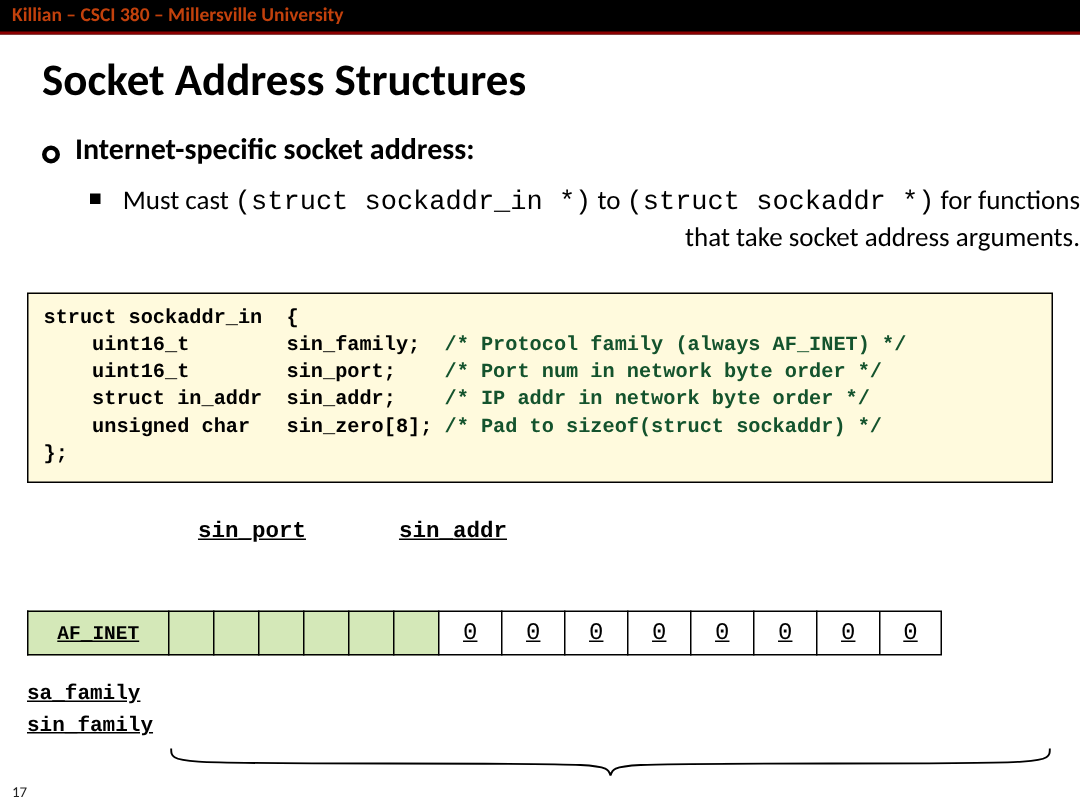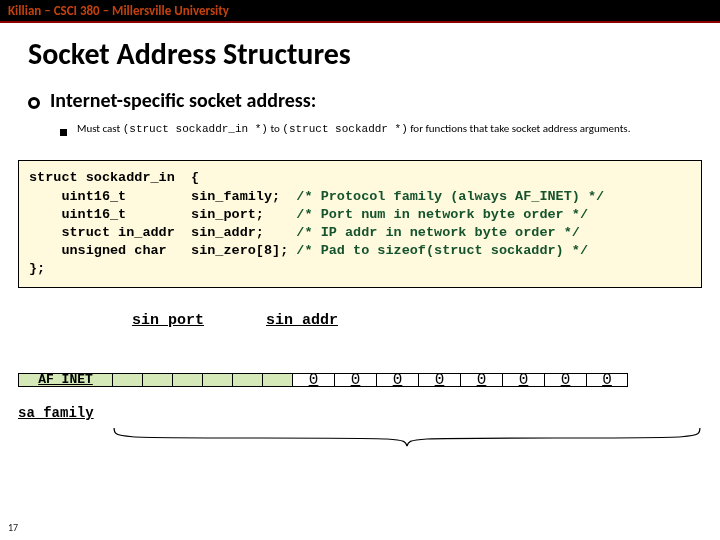--- a/index.html
+++ b/index.html
@@ -4,30 +4,30 @@
 <style>
   * { box-sizing: border-box; margin: 0; padding: 0; }
   html, body { width: 720px; height: 540px; font-family: Calibri, Arial, sans-serif; background: #fff; color: #000; }
   .header-bar { background: #000; color: #c2410c; text-align: left; font-weight: bold; font-size: 13px; padding: 3px 8px; border-bottom: 2px solid #8b0000; }
   .title { font-size: 30px; font-weight: bold; margin: 12px 0 16px 28px; }
   .lvl1 { margin-left: 28px; display: flex; align-items: center; margin-bottom: 10px; }
   .lvl1 .bullet { width: 12px; height: 12px; border: 3px solid #000; border-radius: 50%; margin-top: 5px; margin-right: 10px; flex-shrink: 0; }
   .lvl1 .text { font-size: 20px; font-weight: bold; }
   .lvl2 { margin-left: 60px; display: flex; align-items: flex-start; }
   .lvl2 .sq { width: 7px; height: 7px; background: #000; margin-top: 7px; margin-right: 10px; flex-shrink: 0; }
-  .lvl2 .text { font-size: 11px; line-height: 1.3; text-align: right; }
+  .lvl2 .text { font-size: 18px; line-height: 1.3; text-align: right; }
   code, .mono { font-family: "Courier New", monospace; }
   .codebox { margin: 24px 18px 24px 18px; border: 1px solid #000; background: #fffadd; padding: 8px 10px; font-family: "Courier New", monospace; font-size: 13.5px; font-weight: bold; line-height: 1.35; white-space: pre; overflow: hidden; }
   .codebox .blue { color: #14532d; }
   .struct-area { margin: 0 18px; position: relative; text-decoration: underline; }
   .labels-top { display: flex; font-family: "Courier New", monospace; font-size: 15px; font-weight: bold; margin-bottom: 4px; }
   .labels-top .sp { width: 90px; }
   .labels-top .lp { width: 120px; text-align: center; }
   .labels-top .la { width: 110px; text-align: right; }
-  .byterow { display: flex; height: 14px; margin-top: 44px; }
+  .byterow { display: flex; height: 30px; margin-top: 44px; }
   .cell { border: 1px solid #000; border-right: none; width: 42px; display: flex; align-items: center; justify-content: center; font-family: "Courier New", monospace; font-size: 16px; }
   .cell:last-child { border-right: 1px solid #000; }
   .cell.af { background: #d4e8b8; font-family: "Courier New", monospace; font-size: 13px; font-weight: bold; white-space: nowrap;}
   .cell.port { background: #d4e8b8; width: 30px;}
   .cell.addr { background: #d4e8b8; width: 30px;}
   .cell.zero { background: #fff; width: 42px;}
   .below-labels { font-family: "Courier New", monospace; font-size: 14px; font-weight: bold; margin-top: 16px; line-height: 1.5; }
   .brace-row { position: relative; height: 28px; margin-top: 2px; }
   .brace { position: absolute; left: 94px; right: 0; top: 0; height: 22px; }
   .brace svg { width: 100%; height: 100%; }
@@ -78,20 +78,21 @@
     <div class="cell zero">0</div>
     <div class="cell zero">0</div>
     <div class="cell zero">0</div>
     <div class="cell zero">0</div>
     <div class="cell zero">0</div>
     <div class="cell zero">0</div>
     <div class="cell zero">0</div>
   </div>
   <div class="below-labels">
     <div>sa_family</div>
+    <div>sin_family</div>
   </div>
   <div class="brace-row">
     <div class="brace">
       <svg viewBox="0 0 560 22" preserveAspectRatio="none">
         <path d="M 2 2 C 2 12, 2 12, 140 12 C 278 12, 278 12, 280 20 C 282 12, 282 12, 420 12 C 558 12, 558 12, 558 2" stroke="#000" stroke-width="1.2" fill="none"></path>
       </svg>
     </div>
   </div>
 </div>
 

